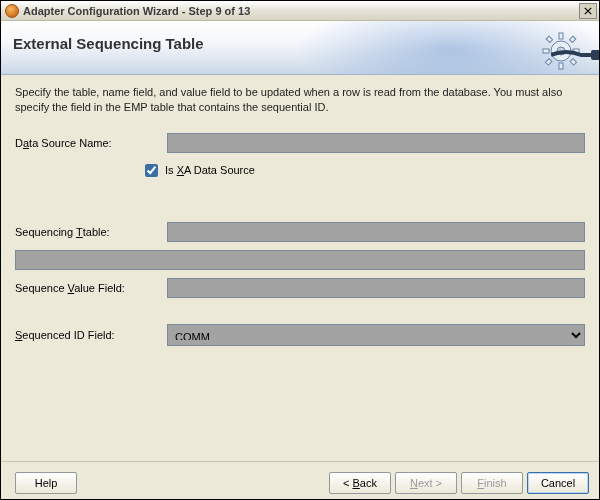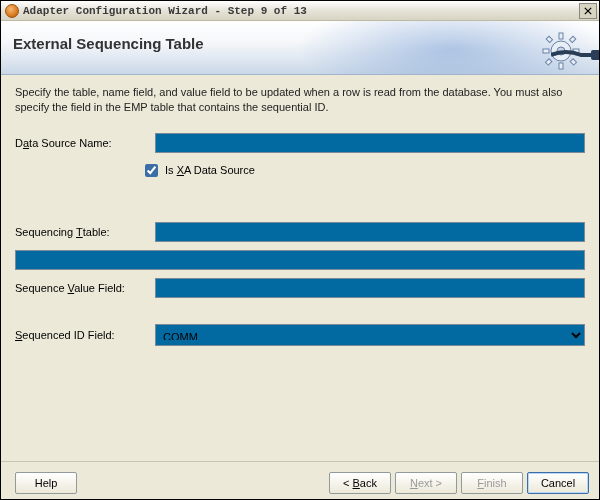--- a/index.html
+++ b/index.html
@@ -15,21 +15,20 @@
   }
   .titlebar {
     height: 20px;
     background: linear-gradient(to bottom, #ffffff 0%, #e6e3d8 50%, #d8d4c2 100%);
     border-bottom: 1px solid #bdb9a7;
     display: flex;
     align-items: center;
     padding: 0 2px 0 4px;
     color: #3b3b3b;
     font-weight: bold;
-    font-family: Liberation Mono, monospace;
   }
   .titlebar .app-icon {
     width: 14px; height: 14px;
     margin-right: 4px;
     background: radial-gradient(circle at 40% 35%, #f7b971 0%, #d97a1f 60%, #a05210 100%);
     border-radius: 50%;
     border: 1px solid #a05210;
   }
   .titlebar .title { flex: 1; }
   .titlebar .close-btn {
@@ -76,29 +75,29 @@
     color: #222;
     line-height: 1.35;
     margin-bottom: 18px;
   }
   .form-row {
     display: flex;
     align-items: center;
     margin-bottom: 8px;
   }
   .form-row label {
-    width: 140px;
+    width: 152px;
     flex-shrink: 0;
     color: #000;
   }
   .form-row input[type="text"], .form-row select {
     flex: 1;
     height: 20px;
     border: 1px solid #7a8a99;
-    background: #0369a1;
+    background: #a3a3a3;
     font-size: 11px;
     padding: 5px 3px;
     font-family: inherit;
   }
   .form-row select { height: 22px; }
   .check-row {
     margin-left: 126px;
     margin-top: 2px;
     margin-bottom: 42px;
     display: flex;

